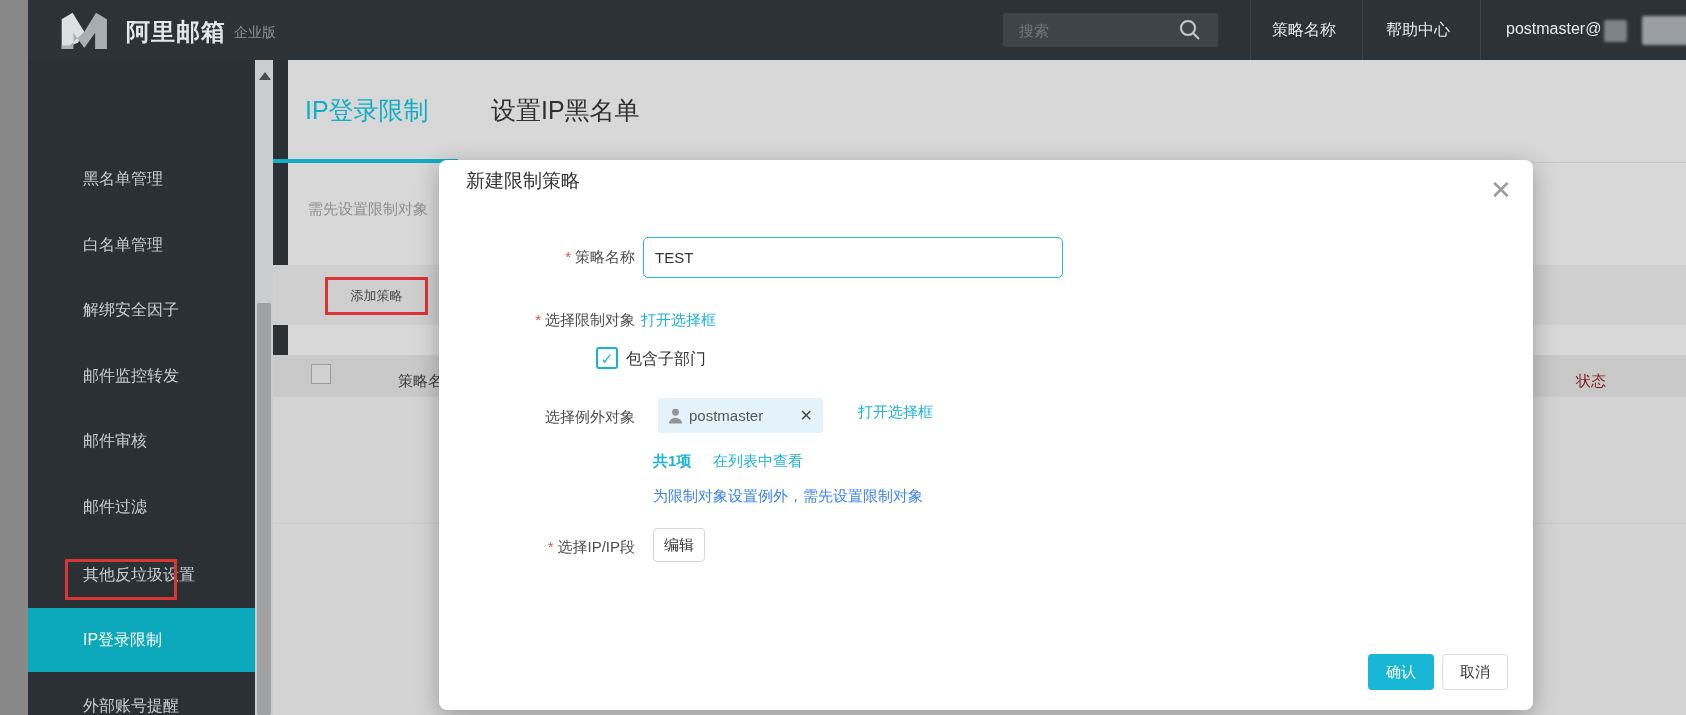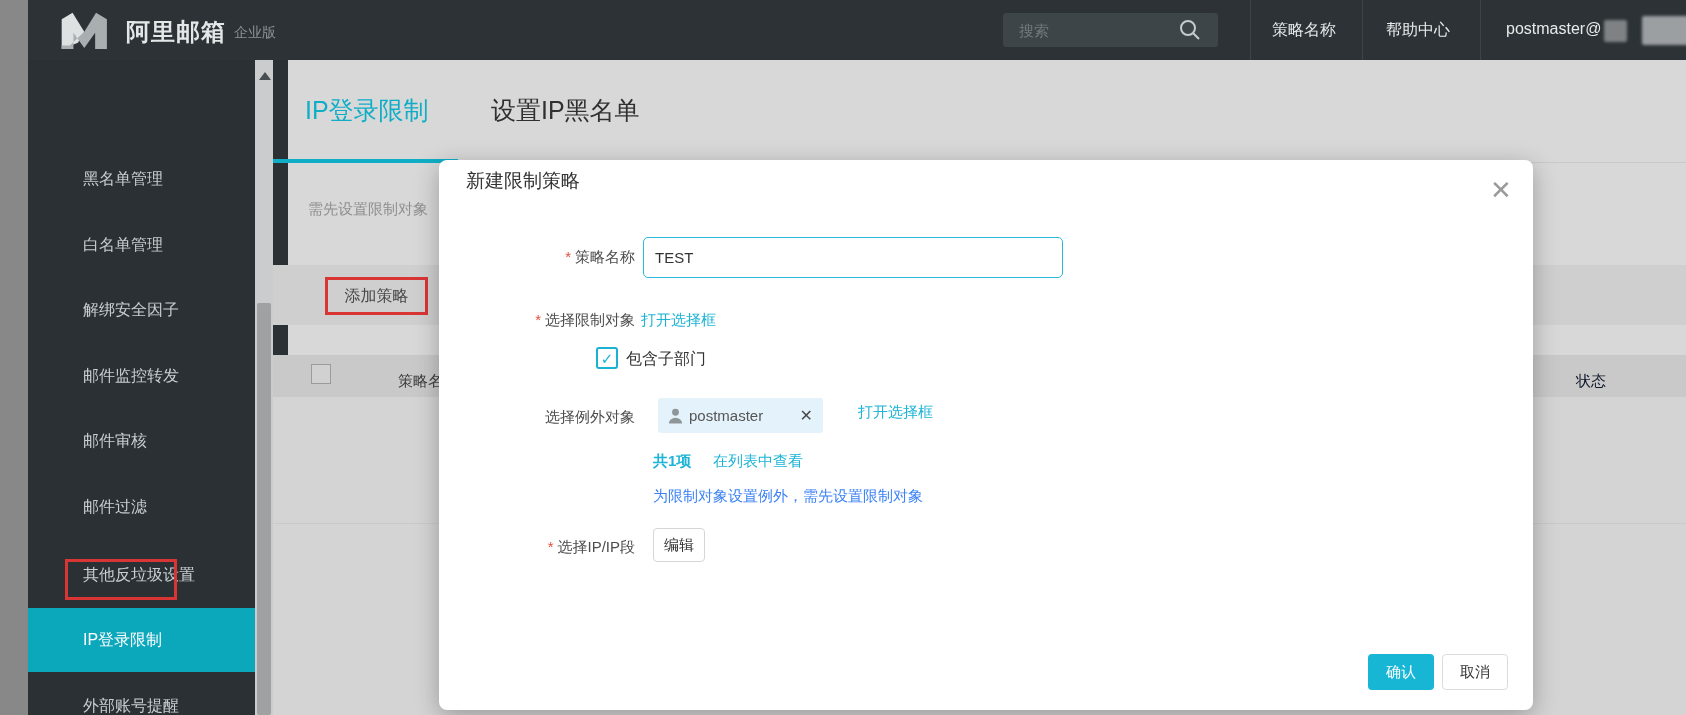--- a/index.html
+++ b/index.html
@@ -32,25 +32,25 @@
   .sb-up{left:231px;top:72px;width:0;height:0;border-left:6px solid transparent;border-right:6px solid transparent;border-bottom:8px solid #474d51;}
   .sb-thumb{left:229px;top:303px;width:14px;height:412px;background:#9fa1a3;border-radius:2px;}
 
   
   .tab1{left:277px;top:94px;font-size:25px;color:#10aec6;cursor:pointer;}
   .tab2{left:463px;top:94px;font-size:25px;color:#303030;cursor:pointer;}
   .tabbar-line{left:245px;top:162px;width:1441px;height:1px;background:#c9c9c9;}
   .tab-underline{left:245px;top:159px;width:185px;height:4px;background:#10aec6;}
   .desc{left:280px;top:200px;font-size:15px;color:#8f8f8f;white-space:nowrap;}
   .toolbar-band{left:245px;top:265px;width:1441px;height:60px;background:#cfcfcf;}
-  .add-btn{left:297px;top:277px;width:103px;height:38px;border:3px solid #d93535;color:#474747;font-size:16px;text-align:center;line-height:32px;cursor:pointer;}
+  .add-btn{left:297px;top:277px;width:103px;height:38px;border:3px solid #d93535;color:#474747;font-size:13px;text-align:center;line-height:32px;cursor:pointer;}
   .thead-band{left:245px;top:355px;width:1441px;height:42px;background:#c9c9c9;}
   .thead-cb{left:283px;top:364px;width:20px;height:20px;border:1px solid #9b9b9b;background:#d1d1d1;cursor:pointer;}
   .th-name{left:370px;top:372px;font-size:15px;color:#3d3d3d;}
-  .th-status{left:1548px;top:372px;font-size:15px;color:#0f172a;}
+  .th-status{left:1548px;top:372px;font-size:15px;color:#7f1d1d;}
   .tbody-band{left:245px;top:397px;width:1441px;height:318px;background:#d4d4d4;}
   .row-div{left:245px;top:523px;width:1441px;height:1px;background:#cacaca;}
 
   
   #modal{left:411px;top:160px;width:1094px;height:550px;background:#ffffff;border-radius:8px;box-shadow:0 6px 24px rgba(0,0,0,.28);}
   .m-title{left:27px;top:8px;font-size:19px;color:#333333;}
   .m-close{left:1046px;top:14px;width:32px;height:32px;font-size:26px;color:#9a9a9a;text-align:center;line-height:32px;cursor:pointer;}
   .m-label{width:196px;text-align:right;font-size:15px;color:#4d4d4d;white-space:nowrap;}
   .req{color:#e2503c;margin-right:4px;}
   .m-input{left:204px;top:77px;width:420px;height:41px;border:1px solid #2ab9d9;border-radius:5px;padding:5px 11px;font-size:15px;color:#333;outline:none;background:#fff;}

